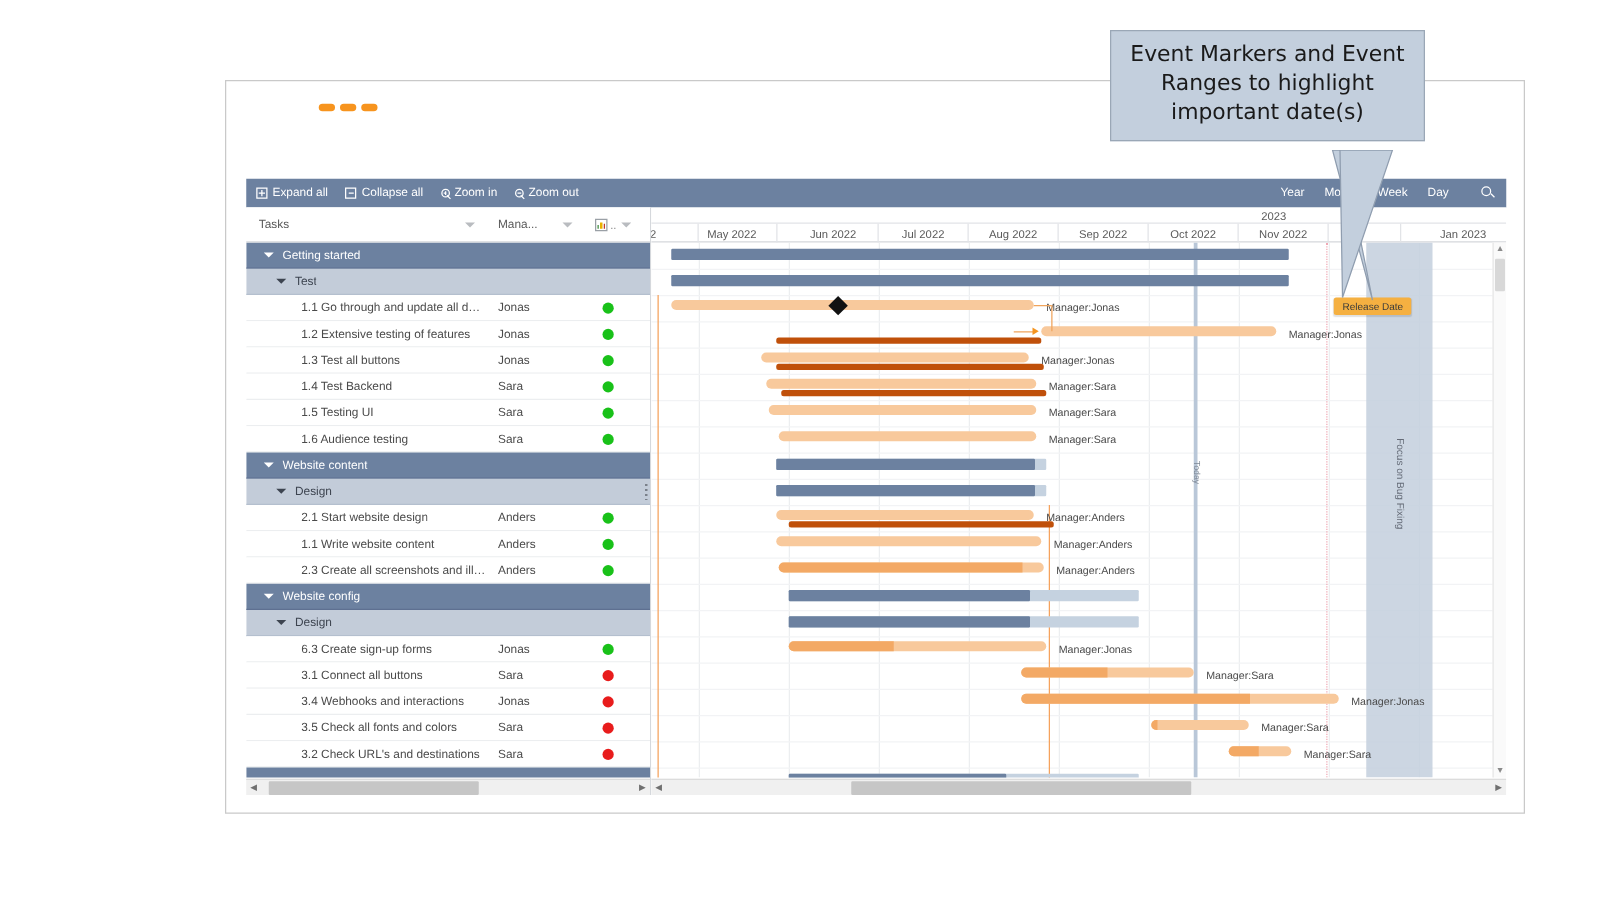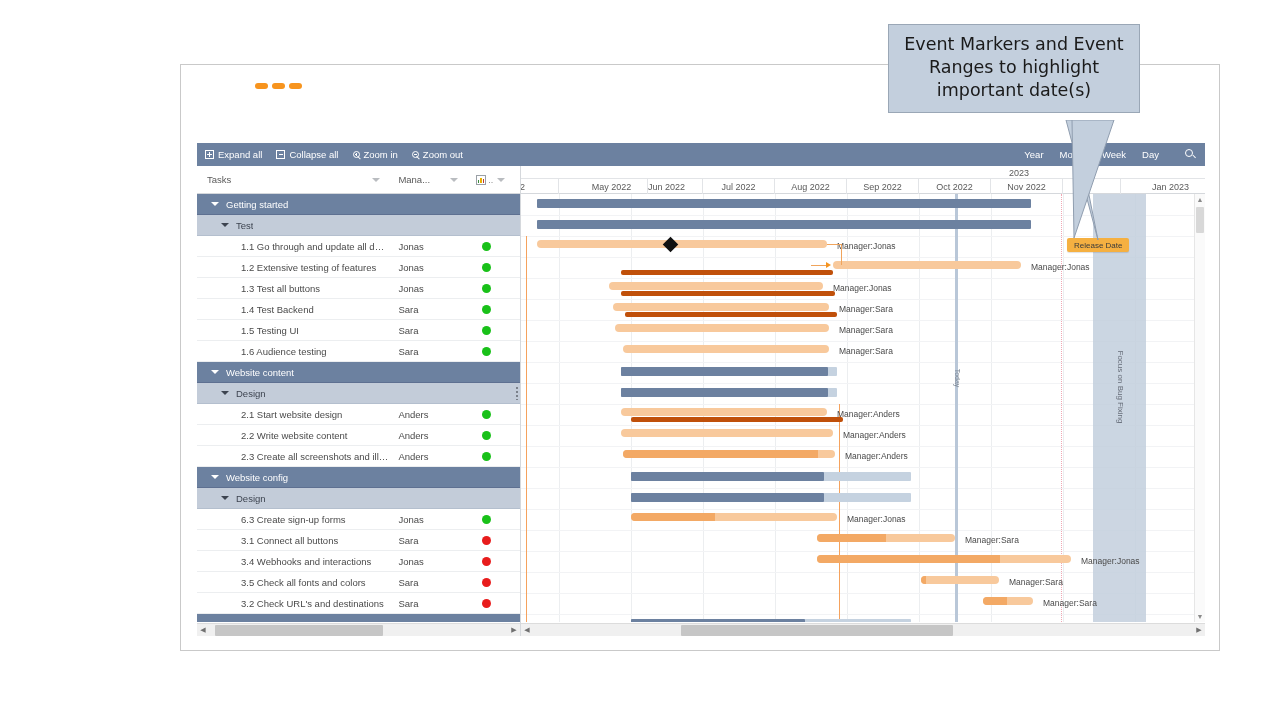--- a/index.html
+++ b/index.html
@@ -311,21 +311,21 @@
               <div class="c-task">
                 <span class="txt">2.1 Start website design</span>
               </div>
               <div class="c-mgr">Anders</div>
               <div class="c-stat">
                 <span class="dot green"></span>
               </div>
             </div>
             <div class="row lvl2">
               <div class="c-task">
-                <span class="txt">2.2 Write website content</span>
+                <span class="txt">1.1 Write website content</span>
               </div>
               <div class="c-mgr">Anders</div>
               <div class="c-stat">
                 <span class="dot green"></span>
               </div>
             </div>
             <div class="row lvl2">
               <div class="c-task">
                 <span class="txt">2.3 Create all screenshots and illust···</span>
               </div>
@@ -409,21 +409,21 @@
           <div class="sb-arrow">▶</div>
         </div>
       </div>
 
       <div id="gantt-pane">
         <div id="tl-year">
             <div class="yr" style="left: 468px; width: 60px;">2023</div>
           </div>
         <div id="tl-month">
             <div class="mo" style="left: -34px; width: 72px;">2</div>
-            <div class="mo" style="left: 55px; width: 72px;">May 2022</div>
+            <div class="mo" style="left: 29px; width: 72px;">May 2022</div>
             <div class="mo" style="left: 110px; width: 72px;">Jun 2022</div>
             <div class="mo" style="left: 182px; width: 72px;">Jul 2022</div>
             <div class="mo" style="left: 254px; width: 72px;">Aug 2022</div>
             <div class="mo" style="left: 326px; width: 72px;">Sep 2022</div>
             <div class="mo" style="left: 398px; width: 72px;">Oct 2022</div>
             <div class="mo" style="left: 470px; width: 72px;">Nov 2022</div>
             <div class="mo" style="left: 528px; width: 72px;">De</div>
             <div class="mo" style="left: 614px; width: 72px;">Jan 2023</div>
           </div>
 

